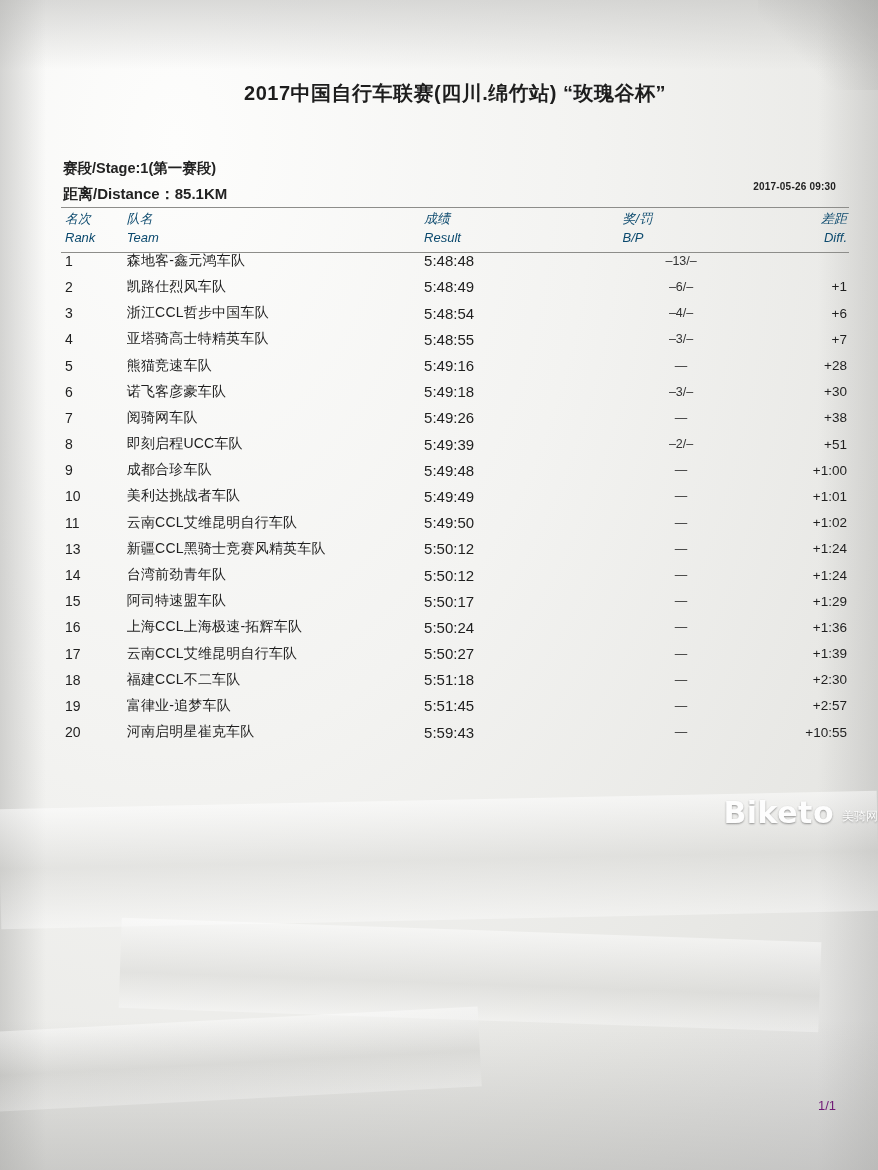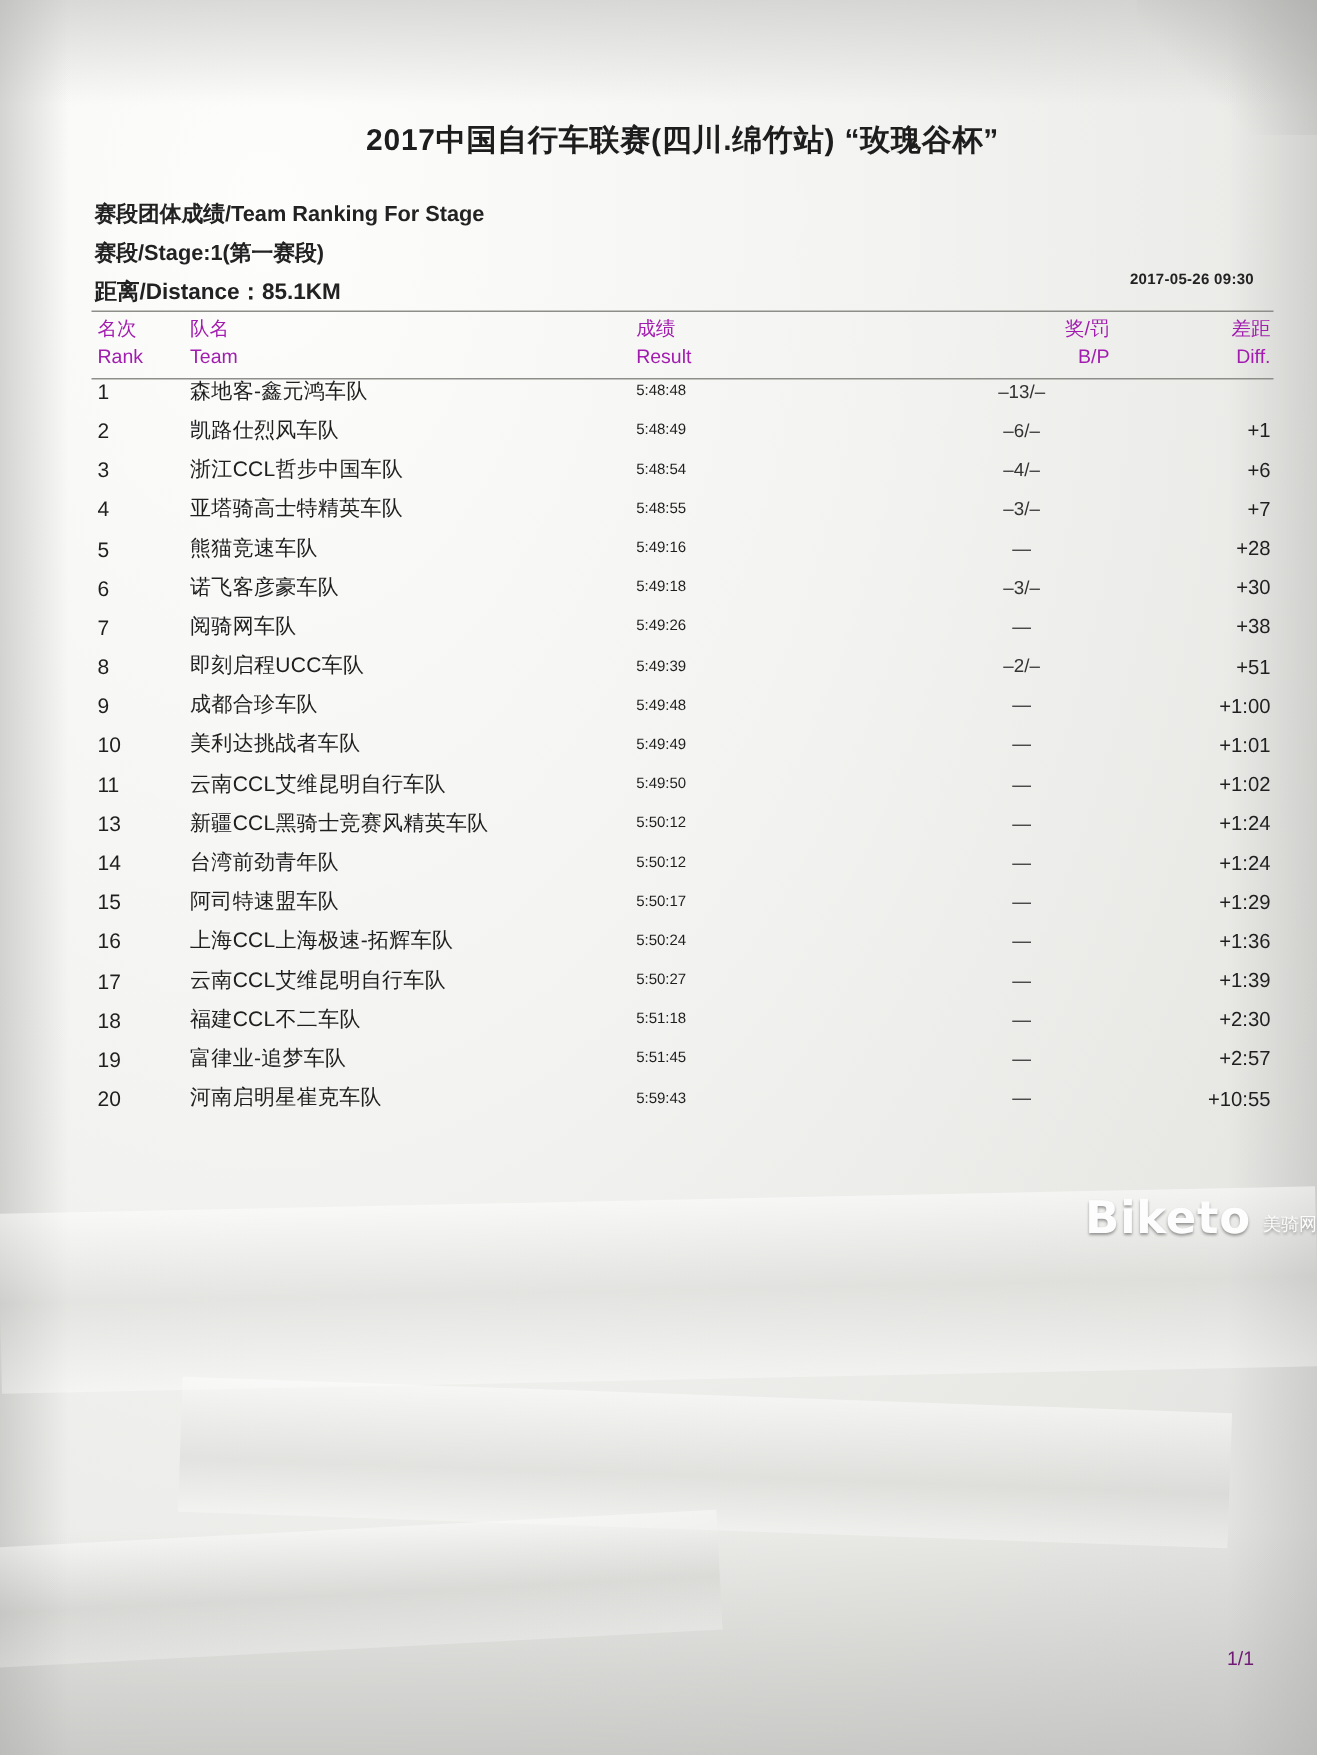--- a/index.html
+++ b/index.html
@@ -122,21 +122,22 @@
     left: 45px;
     top: 210px;
     width: 788px;
     border-collapse: collapse;
     font-size: 13.5px;
   }
   table.results th {
     font-weight: normal;
     vertical-align: top;
     padding: 0;
-    color: #a21caf;
+    color: #0c4a6e;
+    font-style: italic;
   }
   .hdr-cell {
     line-height: 1.45;
     font-size: 13px;
     font-weight: normal;
   }
   .hdr-cn { display: block; }
   .hdr-en { display: block; }
 
   table.results td {
@@ -147,21 +148,21 @@
   }
 
   .col-rank { width: 62px; text-align: left; padding-left: 4px !important; }
   .col-team { width: 300px; text-align: left; }
   .col-result { width: 200px; text-align: left; }
   .col-bp { width: 118px; text-align: center; }
   .col-diff { width: 108px; text-align: right; padding-right: 2px !important; }
 
   tbody td.col-rank { font-size: 14px; }
   tbody td.col-team { font-size: 14px; letter-spacing: 0.2px; margin-left: 32px; }
-  tbody td.col-result { font-size: 10px; margin-left: 28px; }
+  tbody td.col-result { font-size: 15px; margin-left: 28px; }
   tbody td.col-bp { font-size: 12.5px; color: #333; }
   tbody td.col-diff { font-size: 13.5px; }
 
   .page-num {
     position: absolute;
     right: 58px;
     top: 1098px;
     font-size: 13px;
     color: #701a75;
   }
@@ -202,21 +203,20 @@
   <div class="shade crease1"></div>
   <div class="shade crease2"></div>
   <div class="shade crease3"></div>
   <div class="shade corner-fold"></div>
 </div>
 
 <div id="content">
 
   <div class="doc-title">2017中国自行车联赛(四川.绵竹站) “玫瑰谷杯”</div>
 
-  <div class="subhead sub1">赛段团体成绩/Team Ranking For Stage</div>
   <div class="subhead sub2">赛段/Stage:1(第一赛段)</div>
   <div class="subhead sub3">距离/Distance：85.1KM</div>
   <div class="timestamp">2017-05-26 09:30</div>
 
   <div class="rule rule-top"></div>
   <div class="rule rule-bottom"></div>
 
   <table class="results">
     <thead>
       <tr>
@@ -232,21 +232,21 @@
             <span class="hdr-en">Team</span>
           </span>
         </th>
         <th class="col-result">
           <span class="hdr-cell">
             <span class="hdr-cn">成绩</span>
             <span class="hdr-en">Result</span>
           </span>
         </th>
         <th class="col-bp">
-          <span class="hdr-cell" style="display:block;text-align:right;">
+          <span class="hdr-cell" style="display:block;text-align:left;">
             <span class="hdr-cn">奖/罚</span>
             <span class="hdr-en">B/P</span>
           </span>
         </th>
         <th class="col-diff">
           <span class="hdr-cell" style="display:block;text-align:right;">
             <span class="hdr-cn">差距</span>
             <span class="hdr-en">Diff.</span>
           </span>
         </th>

